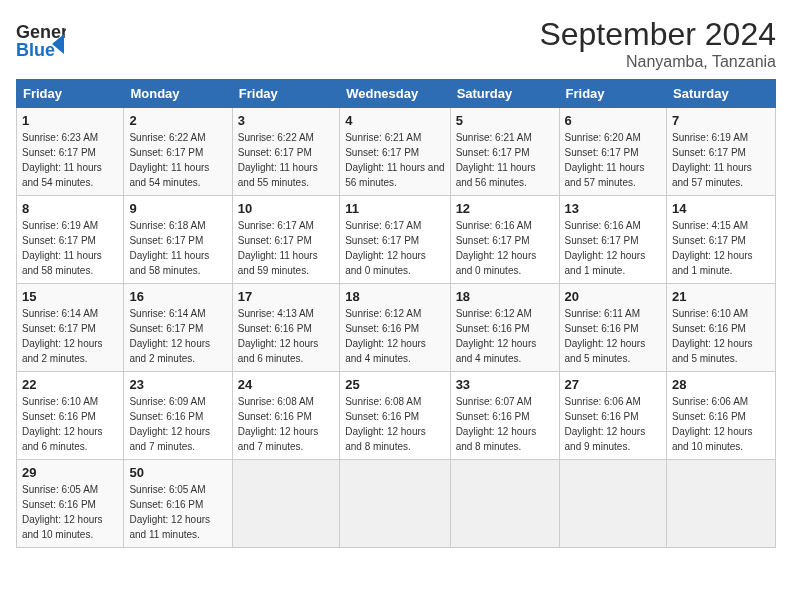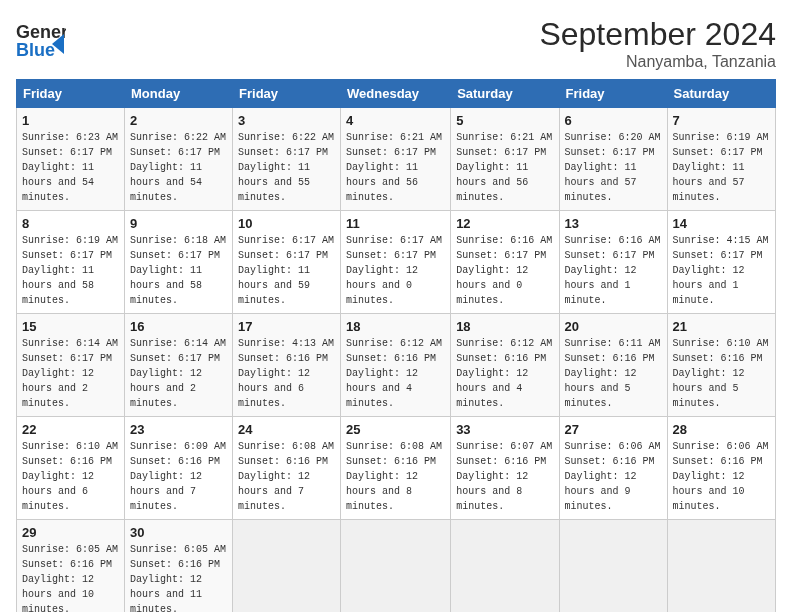--- a/index.html
+++ b/index.html
@@ -56,21 +56,20 @@
       font-size: 13px;
       font-weight: bold;
       color: #222;
       display: block;
       margin-bottom: 2px;
     }
     .day-info {
       color: #333;
       font-size: 10px;
       line-height: 1.5;
-      font-family: Liberation Mono, monospace;
     }
     .empty-cell {
       background: #f0f0f0 !important;
     }
     .logo-wrapper {
       display: flex;
       align-items: center;
       gap: 4px;
     }
   </style>
@@ -341,21 +340,21 @@
       <tr>
         <td>
         <span class="day-num">29</span>
         <div class="day-info">
           <span>Sunrise: </span><span>6:05 AM</span><br>
           <span>Sunset: </span><span>6:16 PM</span><br>
           <span>Daylight: </span><span>12 hours and 10 minutes.</span>
         </div>
       </td>
         <td>
-        <span class="day-num">30</span>
+        <span class="day-num">50</span>
         <div class="day-info">
           <span>Sunrise: </span><span>6:05 AM</span><br>
           <span>Sunset: </span><span>6:16 PM</span><br>
           <span>Daylight: </span><span>12 hours and 11 minutes.</span>
         </div>
       </td>
         <td class="empty-cell"></td>
         <td class="empty-cell"></td>
         <td class="empty-cell"></td>
         <td class="empty-cell"></td>

